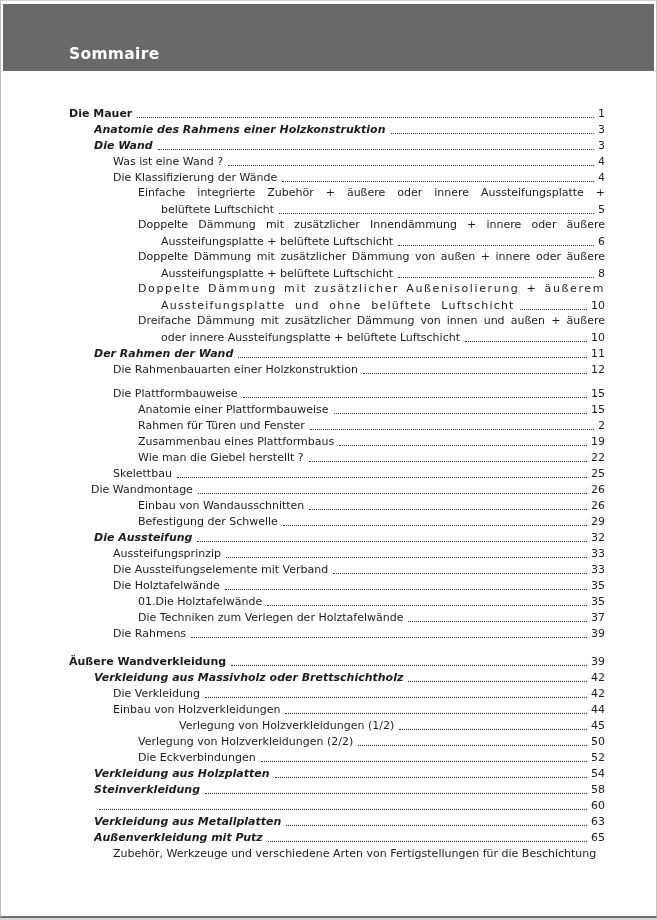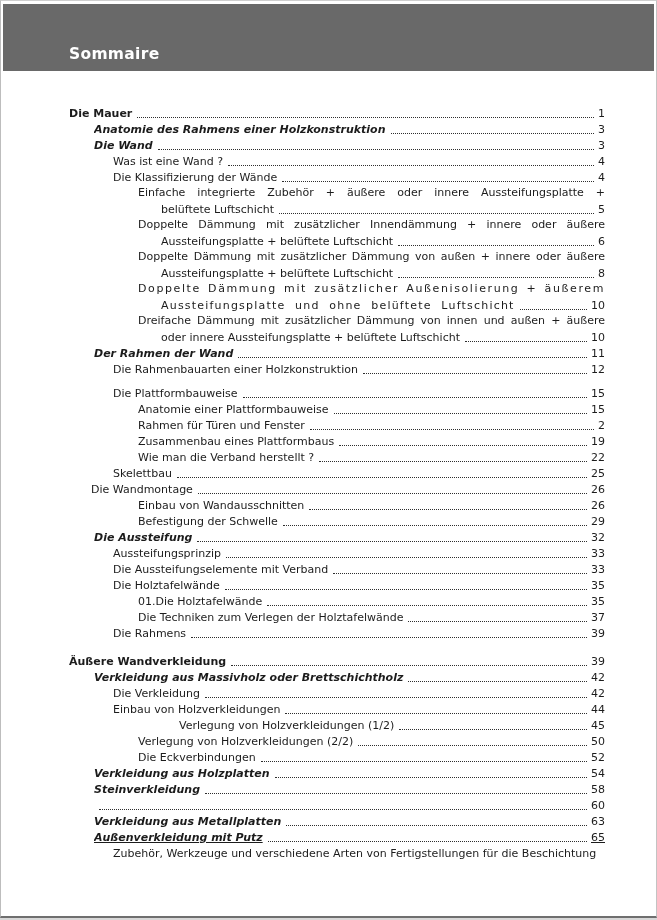--- a/index.html
+++ b/index.html
@@ -171,21 +171,21 @@
         </div>
         <div class="entry">
           <div class="row" style="margin-left: 69px;">
             <span class="txt">Zusammenbau eines Plattformbaus</span>
             <span class="leader"></span>
             <span class="pg">19</span>
           </div>
         </div>
         <div class="entry">
           <div class="row" style="margin-left: 69px;">
-            <span class="txt">Wie man die Verband herstellt ?</span>
+            <span class="txt">Wie man die Giebel herstellt ?</span>
             <span class="leader"></span>
             <span class="pg">22</span>
           </div>
         </div>
         <div class="entry">
           <div class="row" style="margin-left: 44px;">
             <span class="txt">Skelettbau</span>
             <span class="leader"></span>
             <span class="pg">25</span>
           </div>
@@ -331,21 +331,21 @@
           </div>
         </div>
         <div class="entry">
           <div class="row" style="margin-left: 25px;">
             <span class="txt bi">Verkleidung aus Metallplatten</span>
             <span class="leader"></span>
             <span class="pg">63</span>
           </div>
         </div>
         <div class="entry">
-          <div class="row" style="margin-left: 25px; text-decoration: underline;">
+          <div class="row" style="margin-left: 25px;">
             <span class="txt bi">Außenverkleidung mit Putz</span>
             <span class="leader"></span>
             <span class="pg">65</span>
           </div>
         </div>
         <div class="entry">
           <div class="row" style="margin-left: 44px;">
             <span class="txt">Zubehör, Werkzeuge und verschiedene Arten von Fertigstellungen für die Beschichtung</span>
           </div>
         </div>

